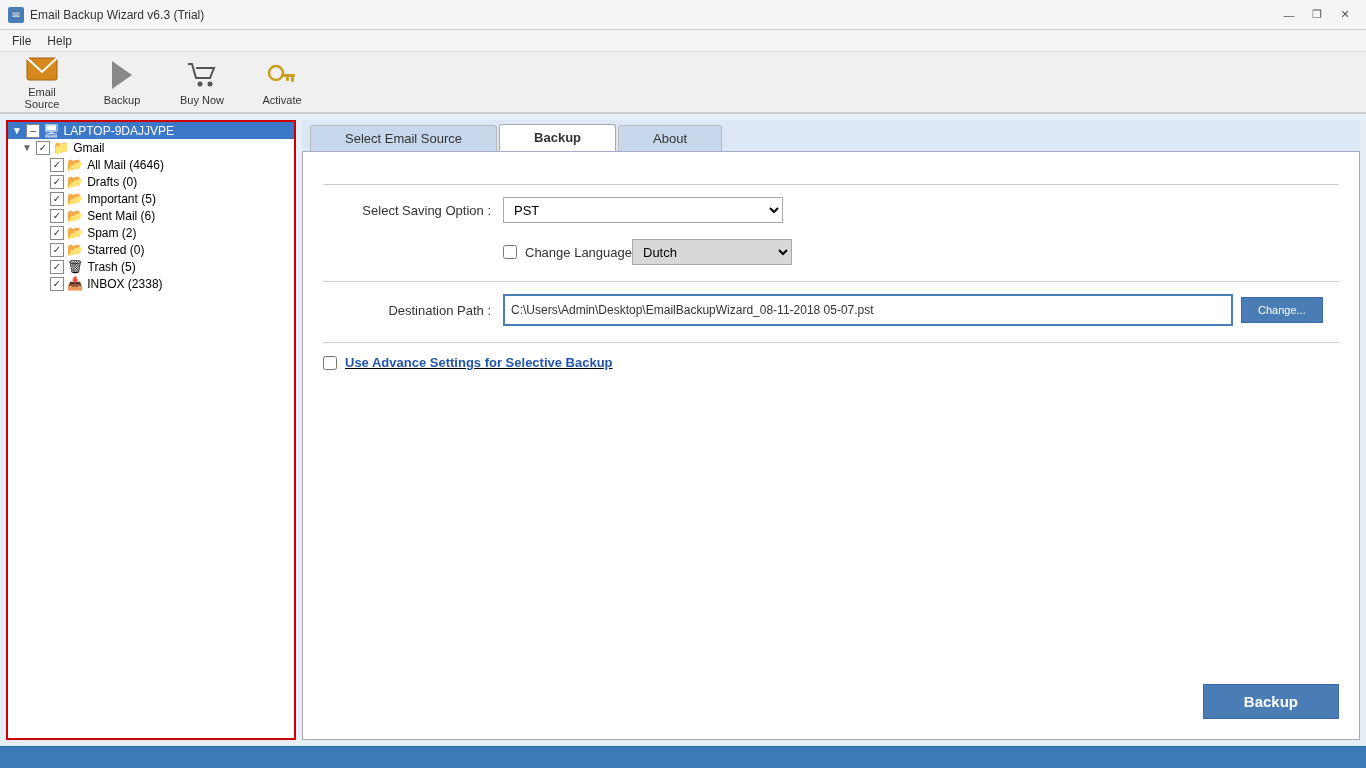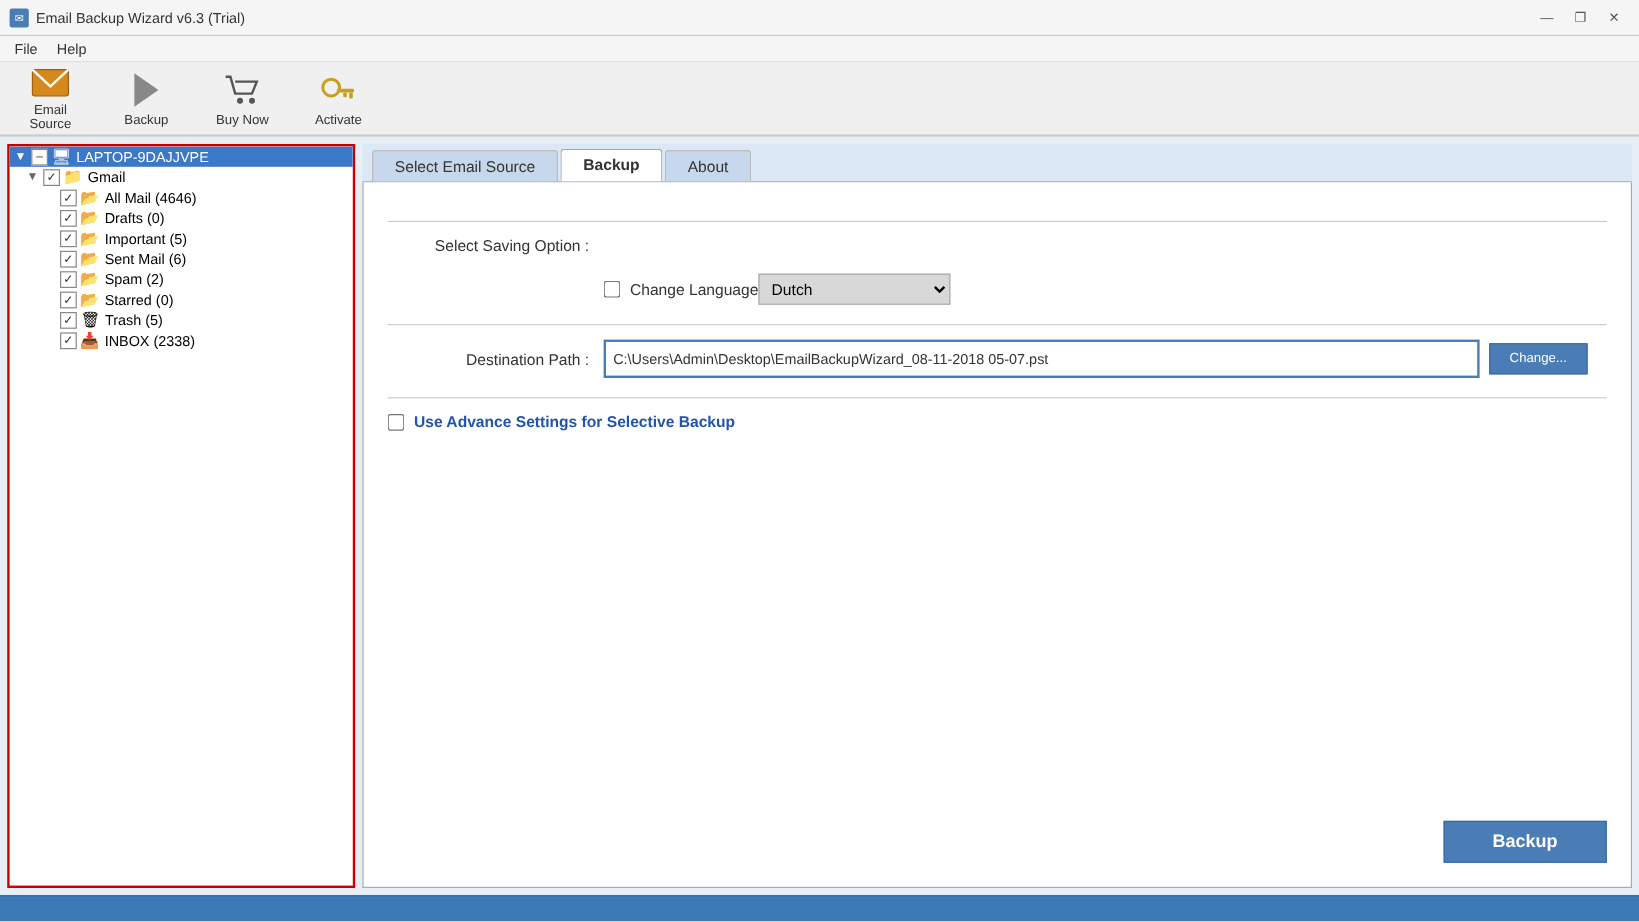--- a/index.html
+++ b/index.html
@@ -184,21 +184,21 @@
       background: #dce8f5;
       border-bottom: 1px solid #aac;
     }
     #tabs {
       display: flex;
       align-items: flex-end;
       padding: 4px 8px 0;
       gap: 0;
     }
     .tab {
-      padding: 5px 18px;
+      padding: 5px 34px;
       cursor: pointer;
       border: 1px solid #bbb;
       border-bottom: none;
       background: #c8d8ec;
       font-size: 13px;
       color: #333;
       border-radius: 3px 3px 0 0;
       margin-right: 2px;
     }
     .tab.active {
@@ -301,20 +301,21 @@
       border: 1px solid #3a6aa5;
       cursor: pointer;
       font-size: 11px;
       height: 26px;
     }
 
     .advance-row {
       display: flex;
       align-items: center;
       margin-top: 8px;
+      text-decoration: underline;
     }
     .advance-checkbox {
       width: 14px;
       height: 14px;
       margin-right: 8px;
       border: 1px solid #4a7cb5;
     }
     .advance-label {
       color: #2255aa;
       font-size: 13px;
@@ -481,20 +482,29 @@
         <div class="tab active">Backup</div>
         <div class="tab">About</div>
       </div>
     </div>
 
     <div id="content-area">
       <hr class="divider">
 
       <div class="form-row">
         <div class="form-label">Select Saving Option :</div>
+        <div class="form-control">
+          <select class="dropdown">
+            <option>PST</option>
+            <option>PDF</option>
+            <option>EML</option>
+            <option>MSG</option>
+            <option>MBOX</option>
+          </select>
+        </div>
       </div>
 
       <div class="language-row">
         <input type="checkbox" class="lang-checkbox" style="">
         <span class="lang-label">Change Language</span>
         <select class="lang-select">
           <option>Dutch</option>
           <option>English</option>
           <option>German</option>
           <option>French</option>

